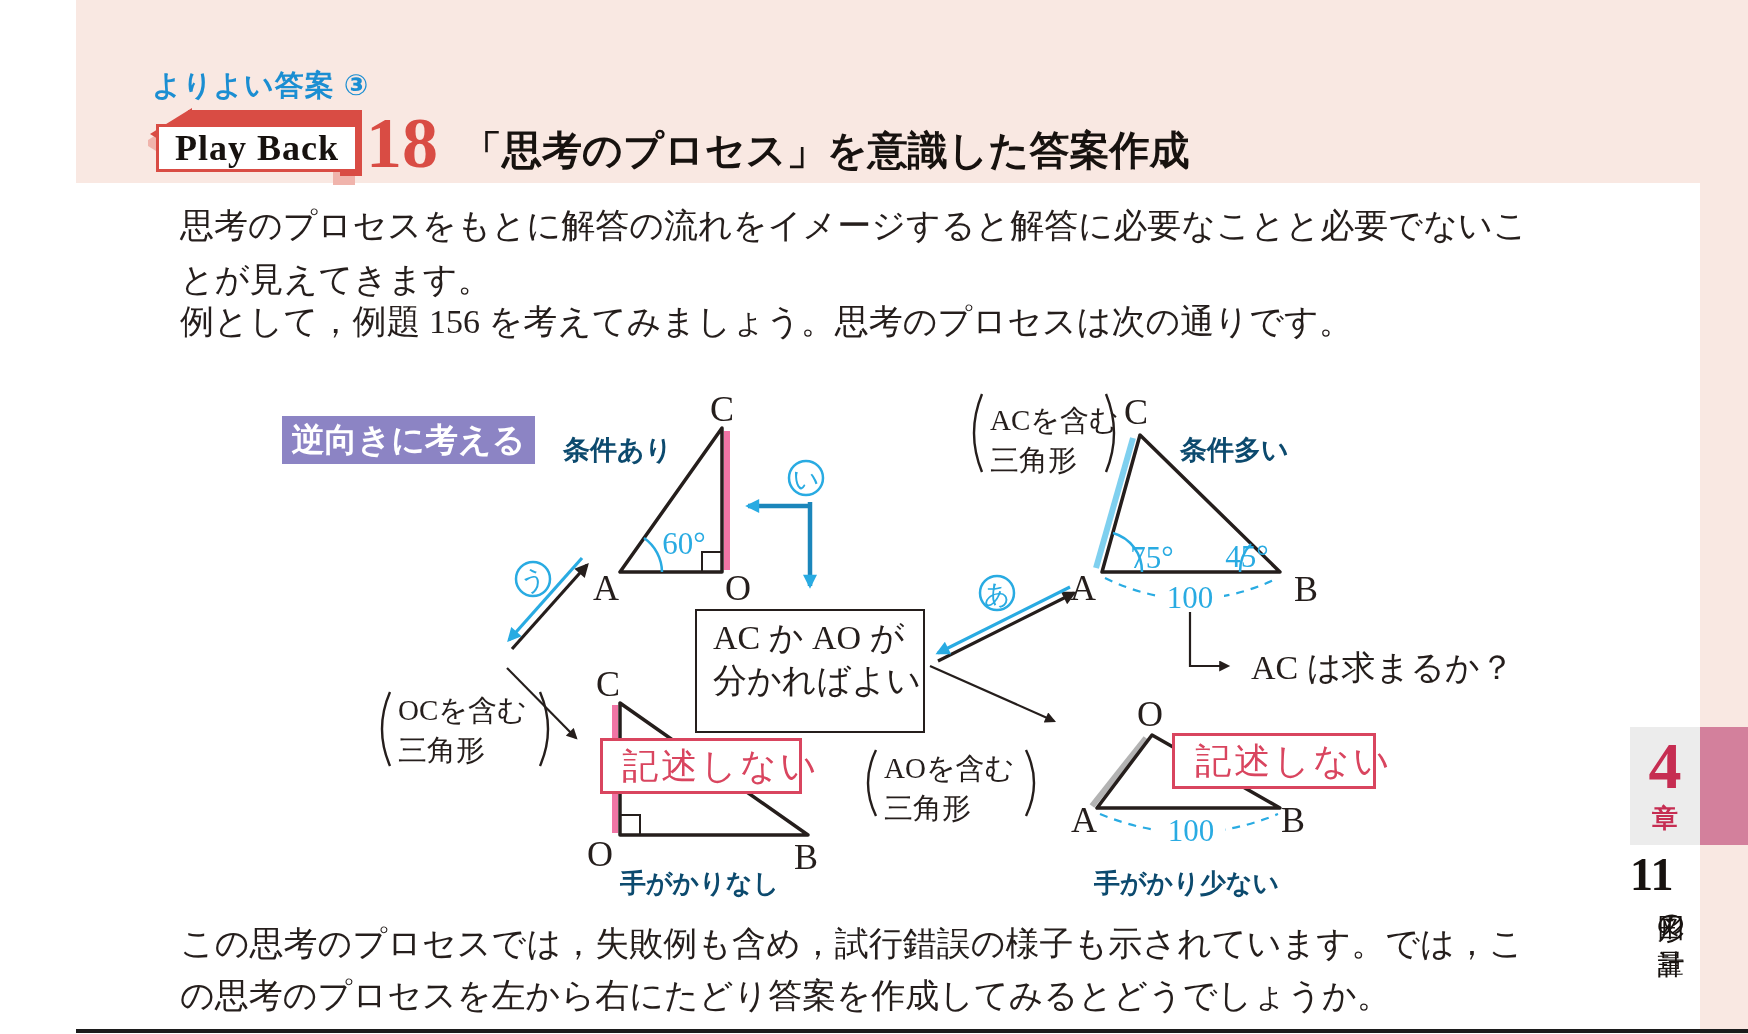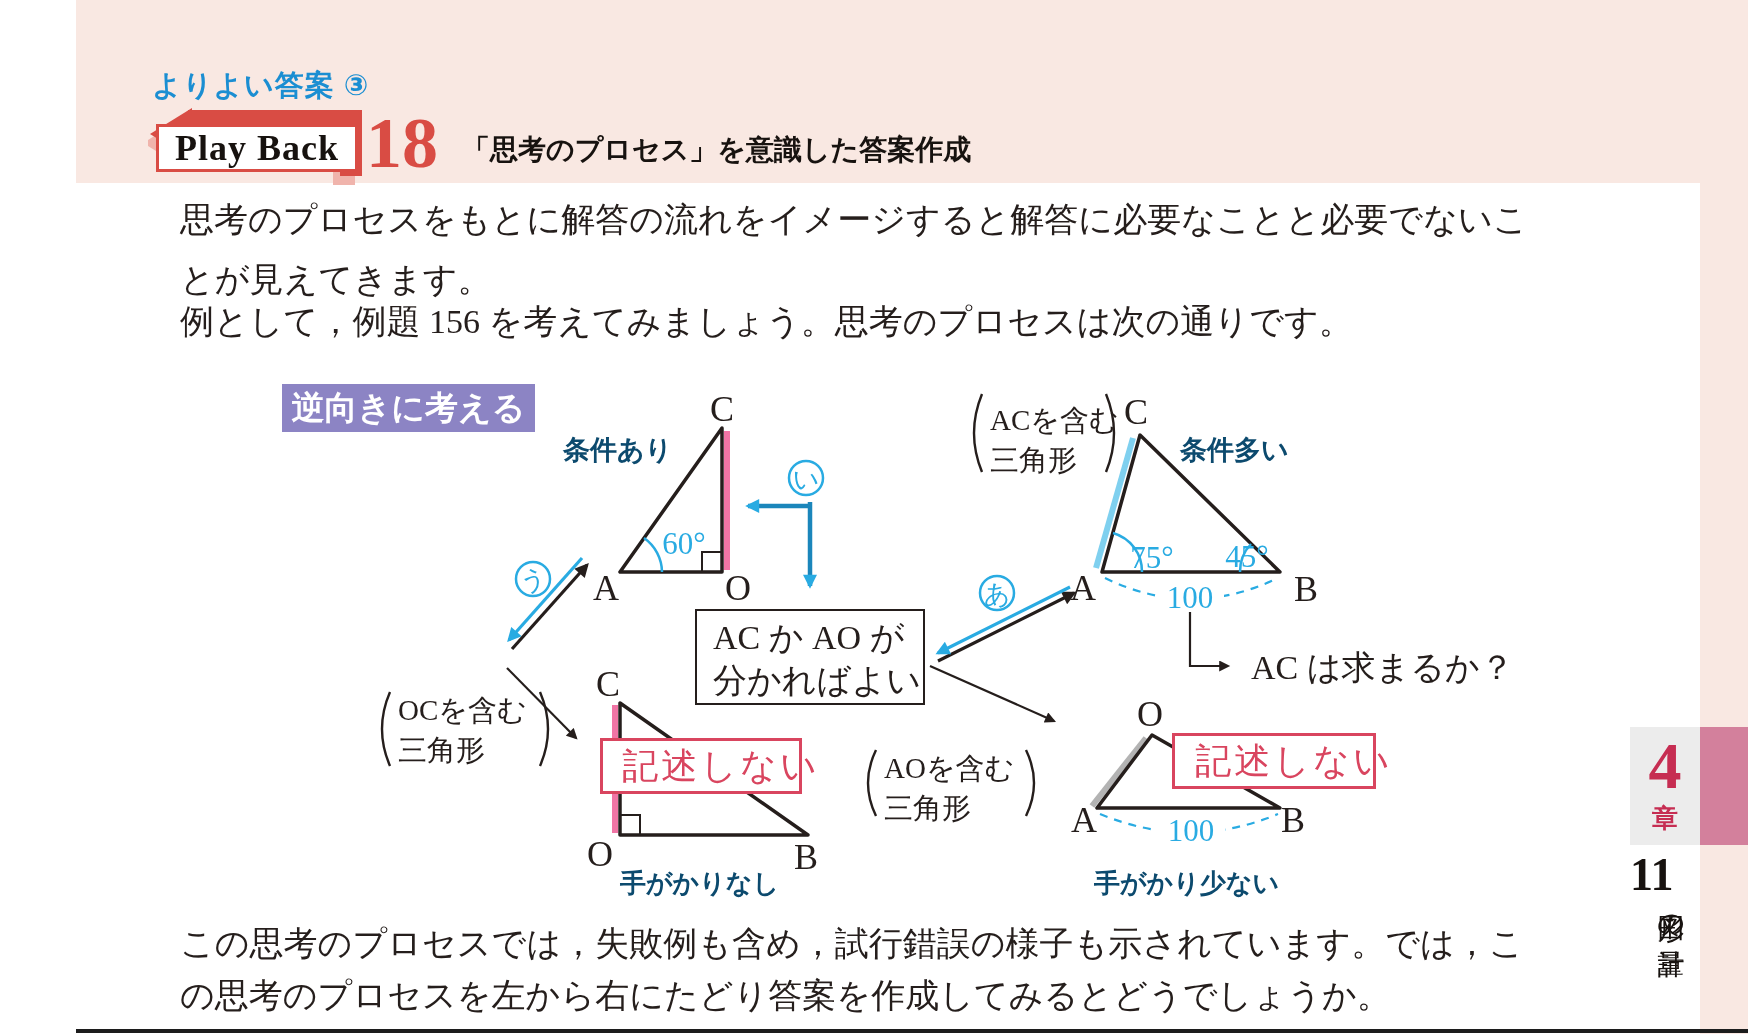--- a/index.html
+++ b/index.html
@@ -12,30 +12,30 @@
   .bottom-line{position:absolute;left:76px;top:1029px;width:1672px;height:4px;background:#1c1c1c;}
   
   .eyebrow{position:absolute;left:152px;top:66px;font-family:"Liberation Sans","DejaVu Sans",sans-serif;
            font-weight:bold;font-size:29px;color:#1b8ed2;letter-spacing:1px;}
   .logo-wrap{position:absolute;left:148px;top:98px;width:232px;height:96px;}
   .logo-arrow{position:absolute;left:0;top:0;}
   .logo-box{position:absolute;left:8px;top:26px;width:196px;height:42px;background:#fff;border:3px solid #d94c44;
             display:flex;align-items:center;justify-content:center;font-weight:bold;font-size:36px;color:#17120f;letter-spacing:1px;}
   .num23{position:absolute;left:366px;top:104px;font-size:72px;font-weight:bold;color:#d94c44;line-height:78px;}
   .main-title{position:absolute;left:462px;top:122px;height:56px;line-height:56px;
-              font-family:"Liberation Sans","DejaVu Sans",sans-serif;font-weight:bold;font-size:28px;color:#17120f;}
+              font-family:"Liberation Sans","DejaVu Sans",sans-serif;font-weight:bold;font-size:40px;color:#17120f;}
   
   .tline{position:absolute;left:180px;height:44px;line-height:44px;font-size:34px;color:#251e1c;white-space:nowrap;}
   
   .blue-label{position:absolute;font-family:"Liberation Sans","DejaVu Sans",sans-serif;font-weight:bold;
               font-size:26px;color:#0c4a6e;white-space:nowrap;}
-  .reverse-box{position:absolute;left:282px;top:384px;width:253px;height:48px;background:#8c84c4;
+  .reverse-box{position:absolute;left:282px;top:416px;width:253px;height:48px;background:#8c84c4;
                display:flex;align-items:center;justify-content:center;
                font-family:"Liberation Sans","DejaVu Sans",sans-serif;font-weight:bold;font-size:33px;color:#fff;}
-  .center-box{position:absolute;left:695px;top:609px;width:230px;height:96px;background:#fff;border:2.5px solid #251e1c;
+  .center-box{position:absolute;left:695px;top:609px;width:230px;height:124px;background:#fff;border:2.5px solid #251e1c;
               box-sizing:border-box;padding:5px 0 0 16px;font-size:34px;line-height:43px;white-space:nowrap;}
   .note-box{position:absolute;width:202px;height:56px;background:#fff;border:3px solid #d9455f;box-sizing:border-box;
             display:flex;align-items:center;justify-content:center;font-size:36px;color:#d9455f;letter-spacing:3px;white-space:nowrap;padding-left:40px;}
   .serif-label{position:absolute;font-size:34px;color:#251e1c;white-space:nowrap;}
   .paren-text{position:absolute;font-size:29px;line-height:40px;color:#251e1c;white-space:nowrap;}
   .paren-text span{display:block;}
   
   .chap-tab{position:absolute;left:1630px;top:727px;width:70px;height:118px;background:#ececec;text-align:center;}
   .chap-num{font-size:66px;line-height:70px;font-weight:bold;color:#c62d52;margin-top:4px;}
   .chap-suffix{font-family:"Liberation Sans","DejaVu Sans",sans-serif;font-size:26px;font-weight:bold;color:#c62d52;line-height:34px;}
@@ -72,21 +72,21 @@
       </g>
     </svg>
     <div class="logo-box">
       <span>Play Back</span>
     </div>
   </div>
 
   <div class="num23">18</div>
   <div class="main-title">「思考のプロセス」を意識した答案作成</div>
 
-  <div class="tline" style="top:198px;">思考のプロセスをもとに解答の流れをイメージすると解答に必要なことと必要でないこ</div>
+  <div class="tline" style="top:206px;font-family:Liberation Mono, monospace;">思考のプロセスをもとに解答の流れをイメージすると解答に必要なことと必要でないこ</div>
   <div class="tline" style="top:258px;">とが見えてきます。</div>
   <div class="tline" style="top:300px;">例として，例題 156 を考えてみましょう。思考のプロセスは次の通りです。</div>
 
   <svg class="abs" style="left:0;top:0;" width="1748" height="1034" viewBox="0 0 1748 1034">
     <defs>
       <marker id="mhC" markerUnits="userSpaceOnUse" markerWidth="16" markerHeight="14" refX="8" refY="5" orient="auto" viewBox="0 0 10 10">
         <path d="M0,0 L10,5 L0,10 Z" fill="#29abe2"></path>
       </marker>
       <marker id="mhK" markerUnits="userSpaceOnUse" markerWidth="16" markerHeight="14" refX="8" refY="5" orient="auto" viewBox="0 0 10 10">
         <path d="M0,0 L10,5 L0,10 Z" fill="#251e1c"></path>

